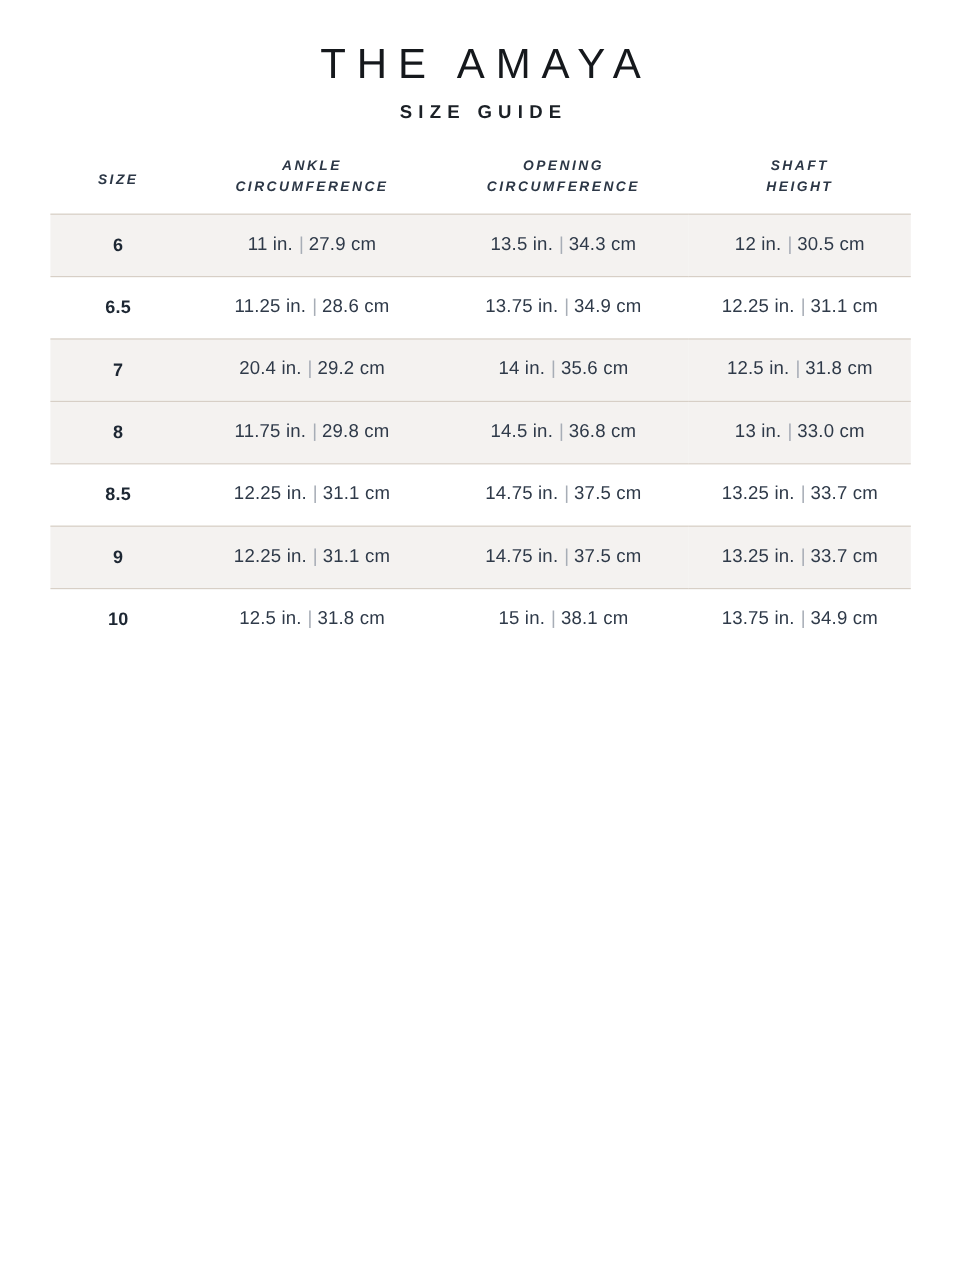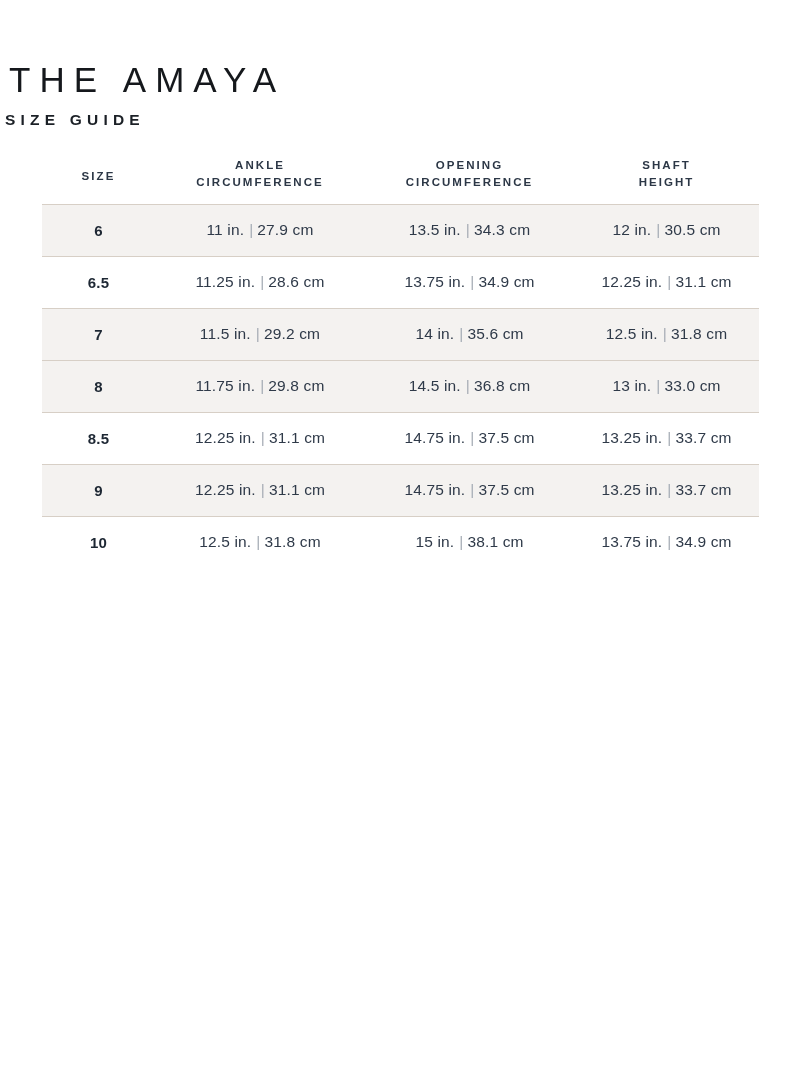--- a/index.html
+++ b/index.html
@@ -17,21 +17,22 @@
   .page {
     position: relative;
     width: 801px;
     height: 1068px;
     background: #ffffff;
     overflow: hidden;
   }
 
   
   .header {
-    padding-top: 60px;
+    padding-top: 34px;
+    text-align: center;
   }
   .product-title {
     font-size: 35px;
     font-weight: 400;
     letter-spacing: 9px;
     color: #15181c;
     line-height: 1.12;
     margin: 0;
     padding-left: 9px;
   }
@@ -62,20 +63,21 @@
   thead th {
     font-size: 11.5px;
     font-weight: 700;
     letter-spacing: 2.05px;
     color: #2c3746;
     vertical-align: bottom;
     padding: 0 0 14px 0;
     line-height: 1.42;
     border-bottom: 1px solid #d7cfc6;
     white-space: pre-line;
+    font-style: italic;
   }
   thead th.col-size { padding-bottom: 20px; }
 
   tbody td {
     height: 51px;
     font-size: 15.5px;
     font-weight: 400;
     color: #2f3a49;
     text-align: center;
     vertical-align: middle;
@@ -143,21 +145,21 @@
 
         <tr>
           <td class="size-cell">6.5</td>
           <td><span class="val-in">11.25 in.</span><span class="sep">|</span><span class="val-cm">28.6 cm</span></td>
           <td><span class="val-in">13.75 in.</span><span class="sep">|</span><span class="val-cm">34.9 cm</span></td>
           <td><span class="val-in">12.25 in.</span><span class="sep">|</span><span class="val-cm">31.1 cm</span></td>
         </tr>
 
         <tr class="shaded">
           <td class="size-cell">7</td>
-          <td><span class="val-in">11.5 in.</span><span class="sep">|</span><span class="val-cm">29.2 cm</span></td>
+          <td><span class="val-in">20.4 in.</span><span class="sep">|</span><span class="val-cm">29.2 cm</span></td>
           <td><span class="val-in">14 in.</span><span class="sep">|</span><span class="val-cm">35.6 cm</span></td>
           <td><span class="val-in">12.5 in.</span><span class="sep">|</span><span class="val-cm">31.8 cm</span></td>
         </tr>
 
 
         <tr class="shaded">
           <td class="size-cell">8</td>
           <td><span class="val-in">11.75 in.</span><span class="sep">|</span><span class="val-cm">29.8 cm</span></td>
           <td><span class="val-in">14.5 in.</span><span class="sep">|</span><span class="val-cm">36.8 cm</span></td>
           <td><span class="val-in">13 in.</span><span class="sep">|</span><span class="val-cm">33.0 cm</span></td>

